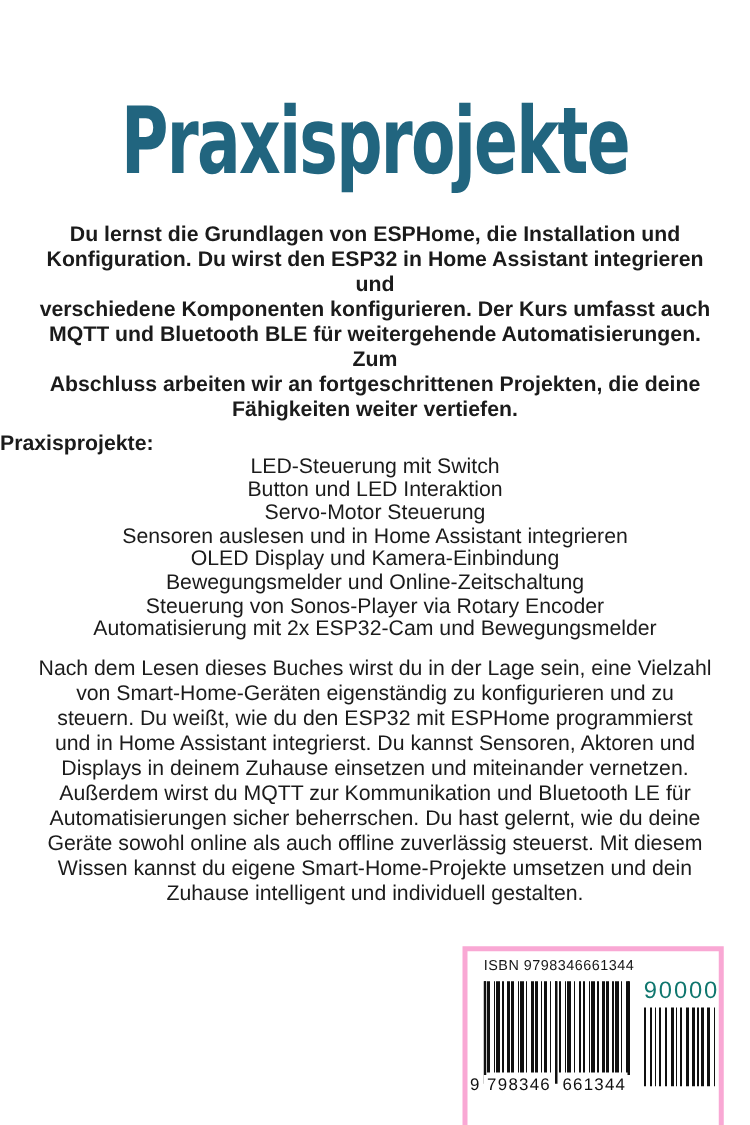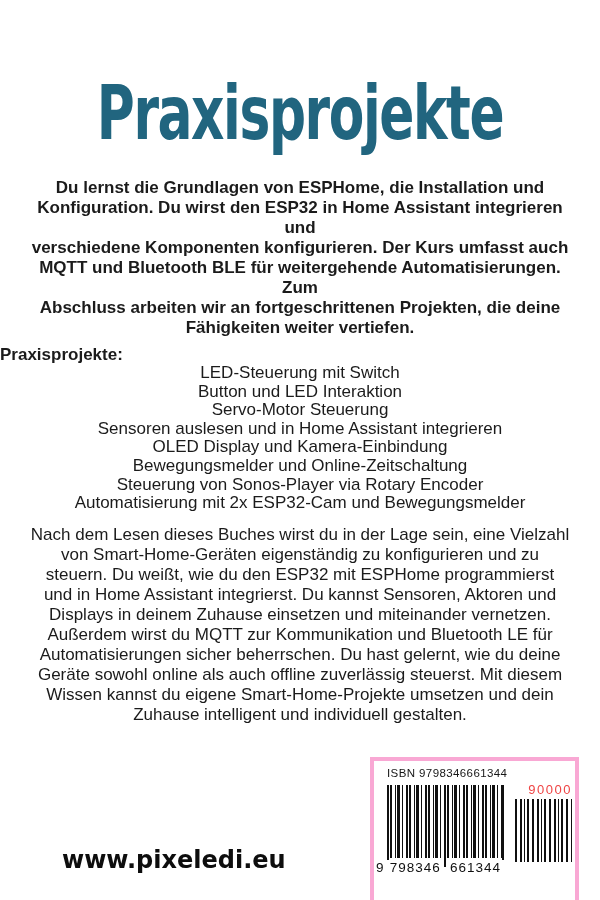--- a/index.html
+++ b/index.html
@@ -119,23 +119,23 @@
     letter-spacing: 1px;
   }
   .supp-barcode {
     position: absolute;
     left: 141px;
     top: 21px;
     width: 57px;
   }
   .supp-label {
     text-align: right;
-    font-size: 13px;
+    font-size: 19px;
     letter-spacing: 1.5px;
-    color: #ef4444;
+    color: #0f766e;
   }
   .supp-bars {
     margin-top: 2px;
     height: 63px;
     background: repeating-linear-gradient(90deg,
       #101010 0 2px,  #ffffff 2px 5px,
       #101010 5px 7px, #ffffff 7px 9px,
       #101010 9px 10px, #ffffff 10px 12px,
       #101010 12px 14px, #ffffff 14px 17px);
   }
@@ -175,21 +175,20 @@
       <div>steuern. Du weißt, wie du den ESP32 mit ESPHome programmierst</div>
       <div>und in Home Assistant integrierst. Du kannst Sensoren, Aktoren und</div>
       <div>Displays in deinem Zuhause einsetzen und miteinander vernetzen.</div>
       <div>Außerdem wirst du MQTT zur Kommunikation und Bluetooth LE für</div>
       <div>Automatisierungen sicher beherrschen. Du hast gelernt, wie du deine</div>
       <div>Geräte sowohl online als auch offline zuverlässig steuerst. Mit diesem</div>
       <div>Wissen kannst du eigene Smart-Home-Projekte umsetzen und dein</div>
       <div>Zuhause intelligent und individuell gestalten.</div>
     </div>
 
-  <div class="website">www.pixeledi.eu</div>
 
   <div class="barcode-box">
     <div class="isbn-label">ISBN 9798346661344</div>
 
     <div class="main-barcode">
       <div class="main-bars"></div>
       <div class="guard g-left"></div>
       <div class="guard g-mid"></div>
       <div class="guard g-right"></div>
       <div class="ean-digits">

